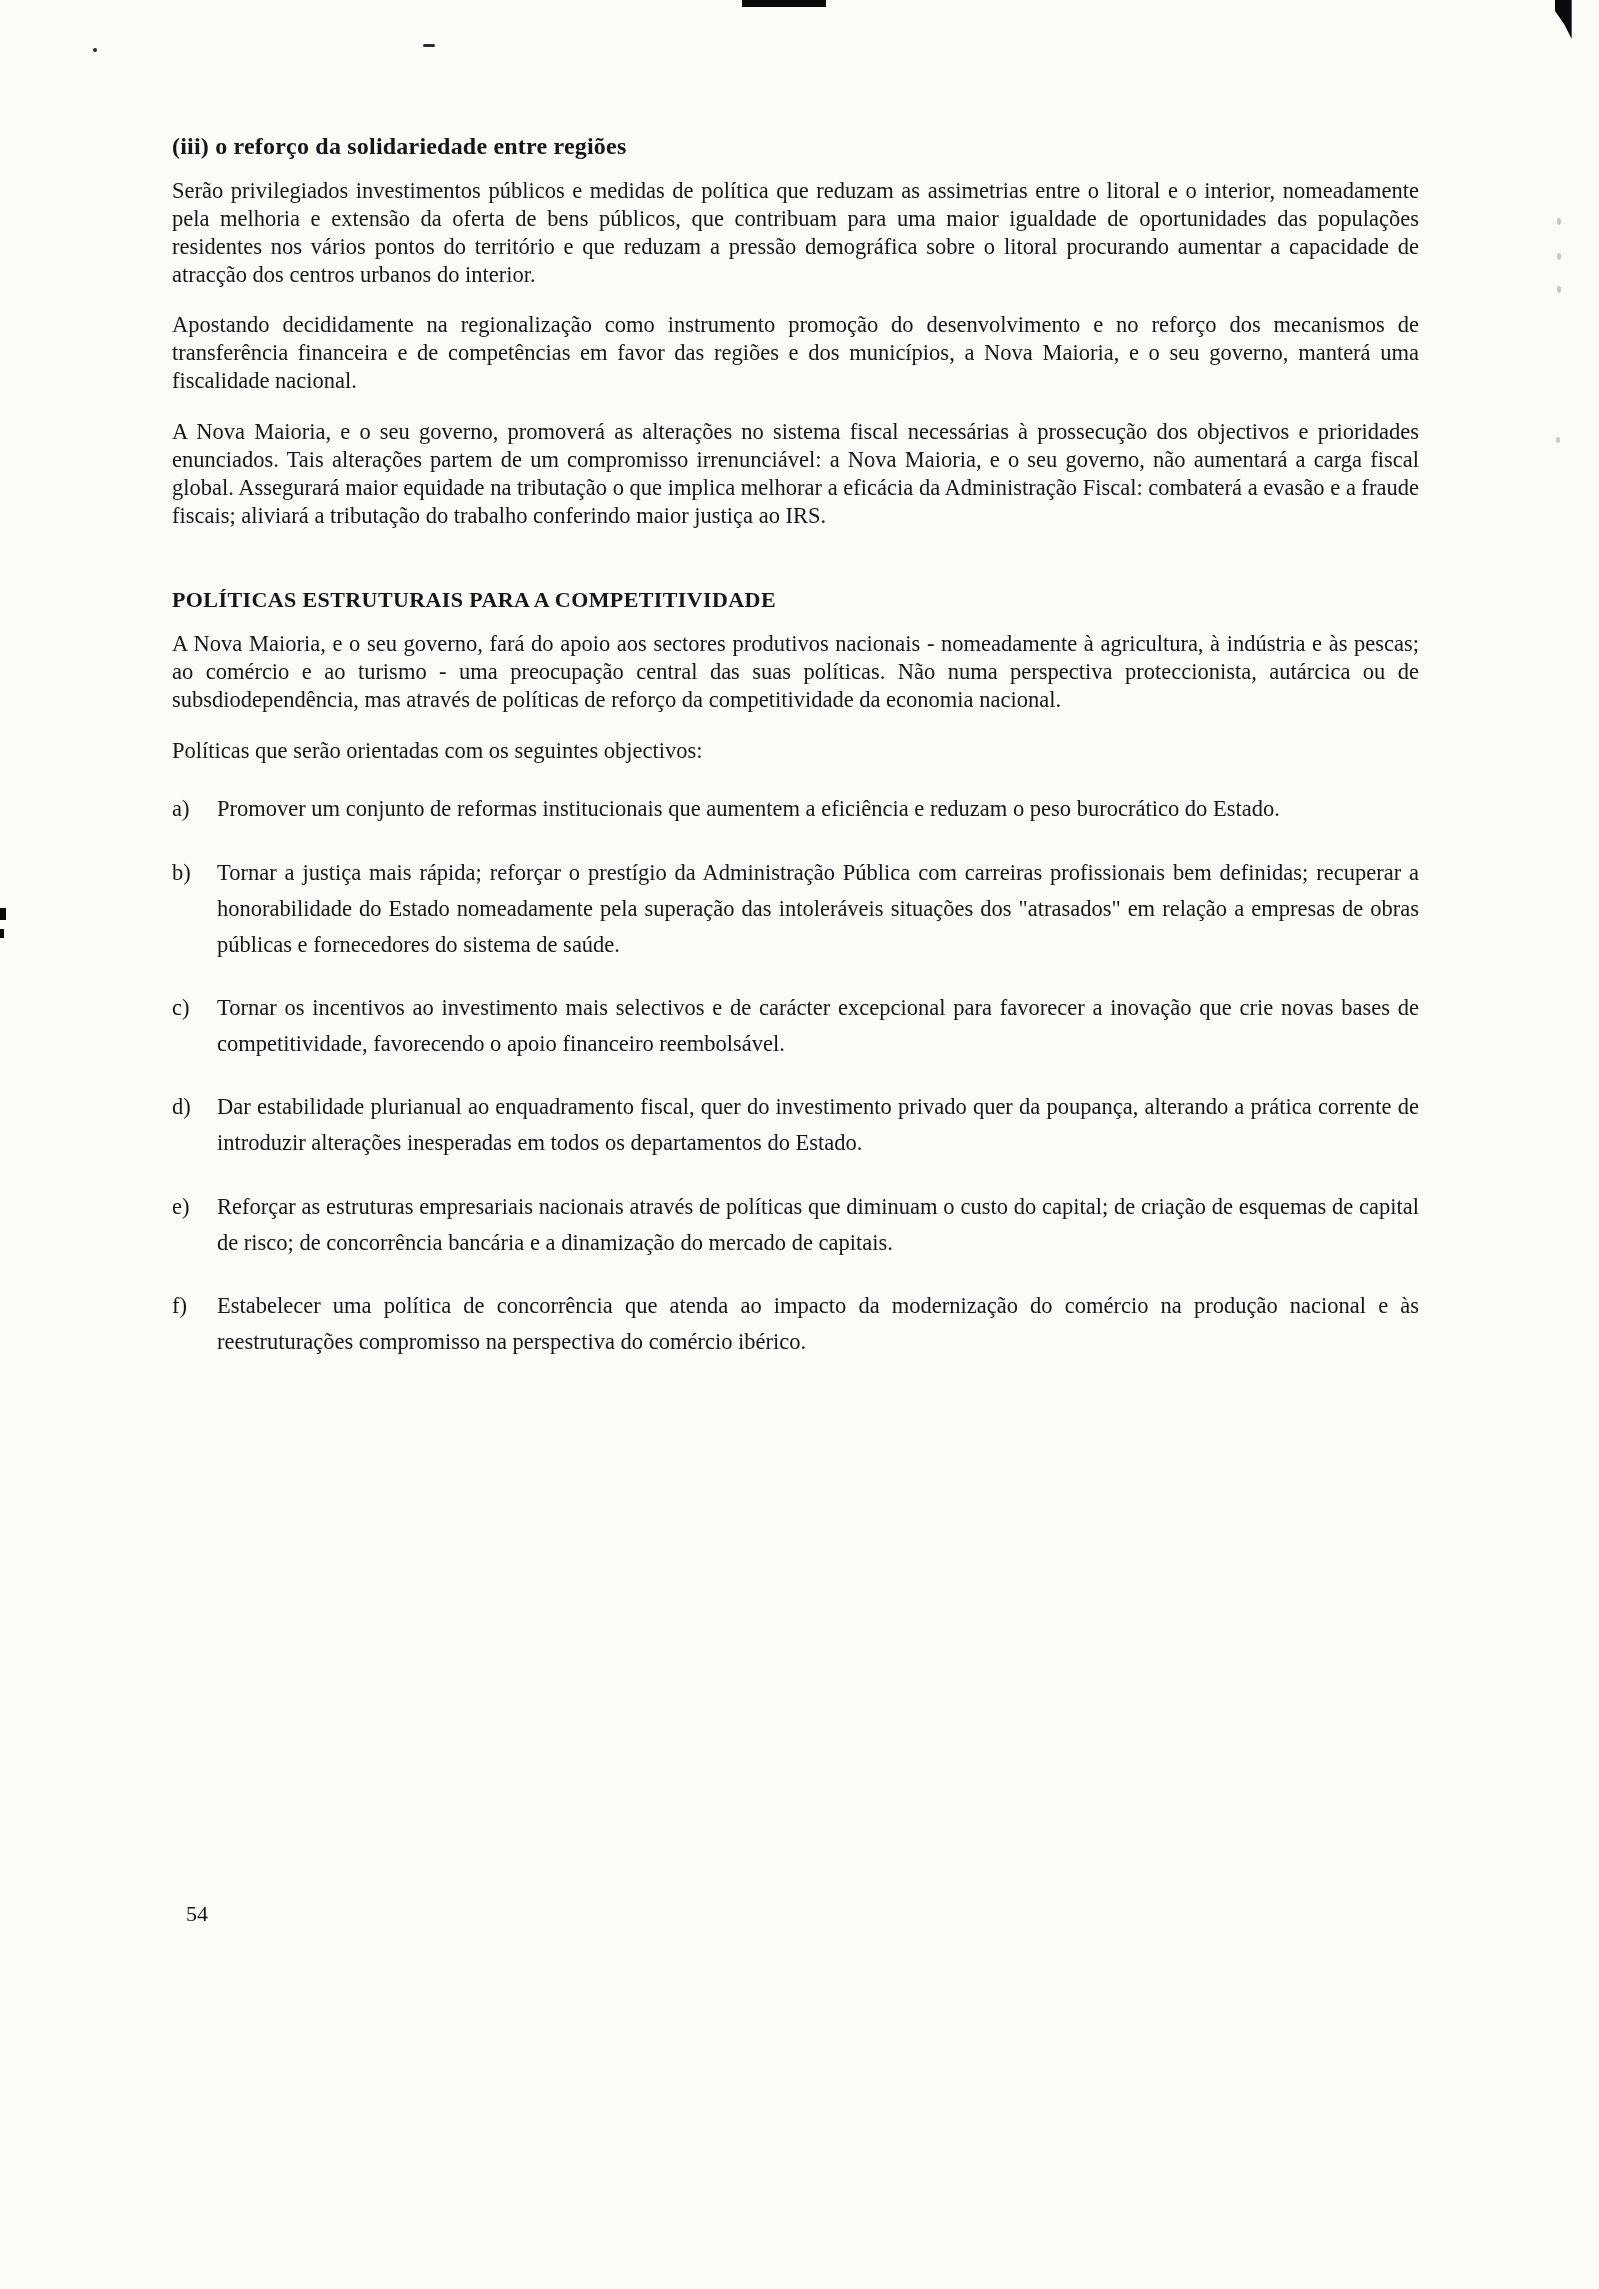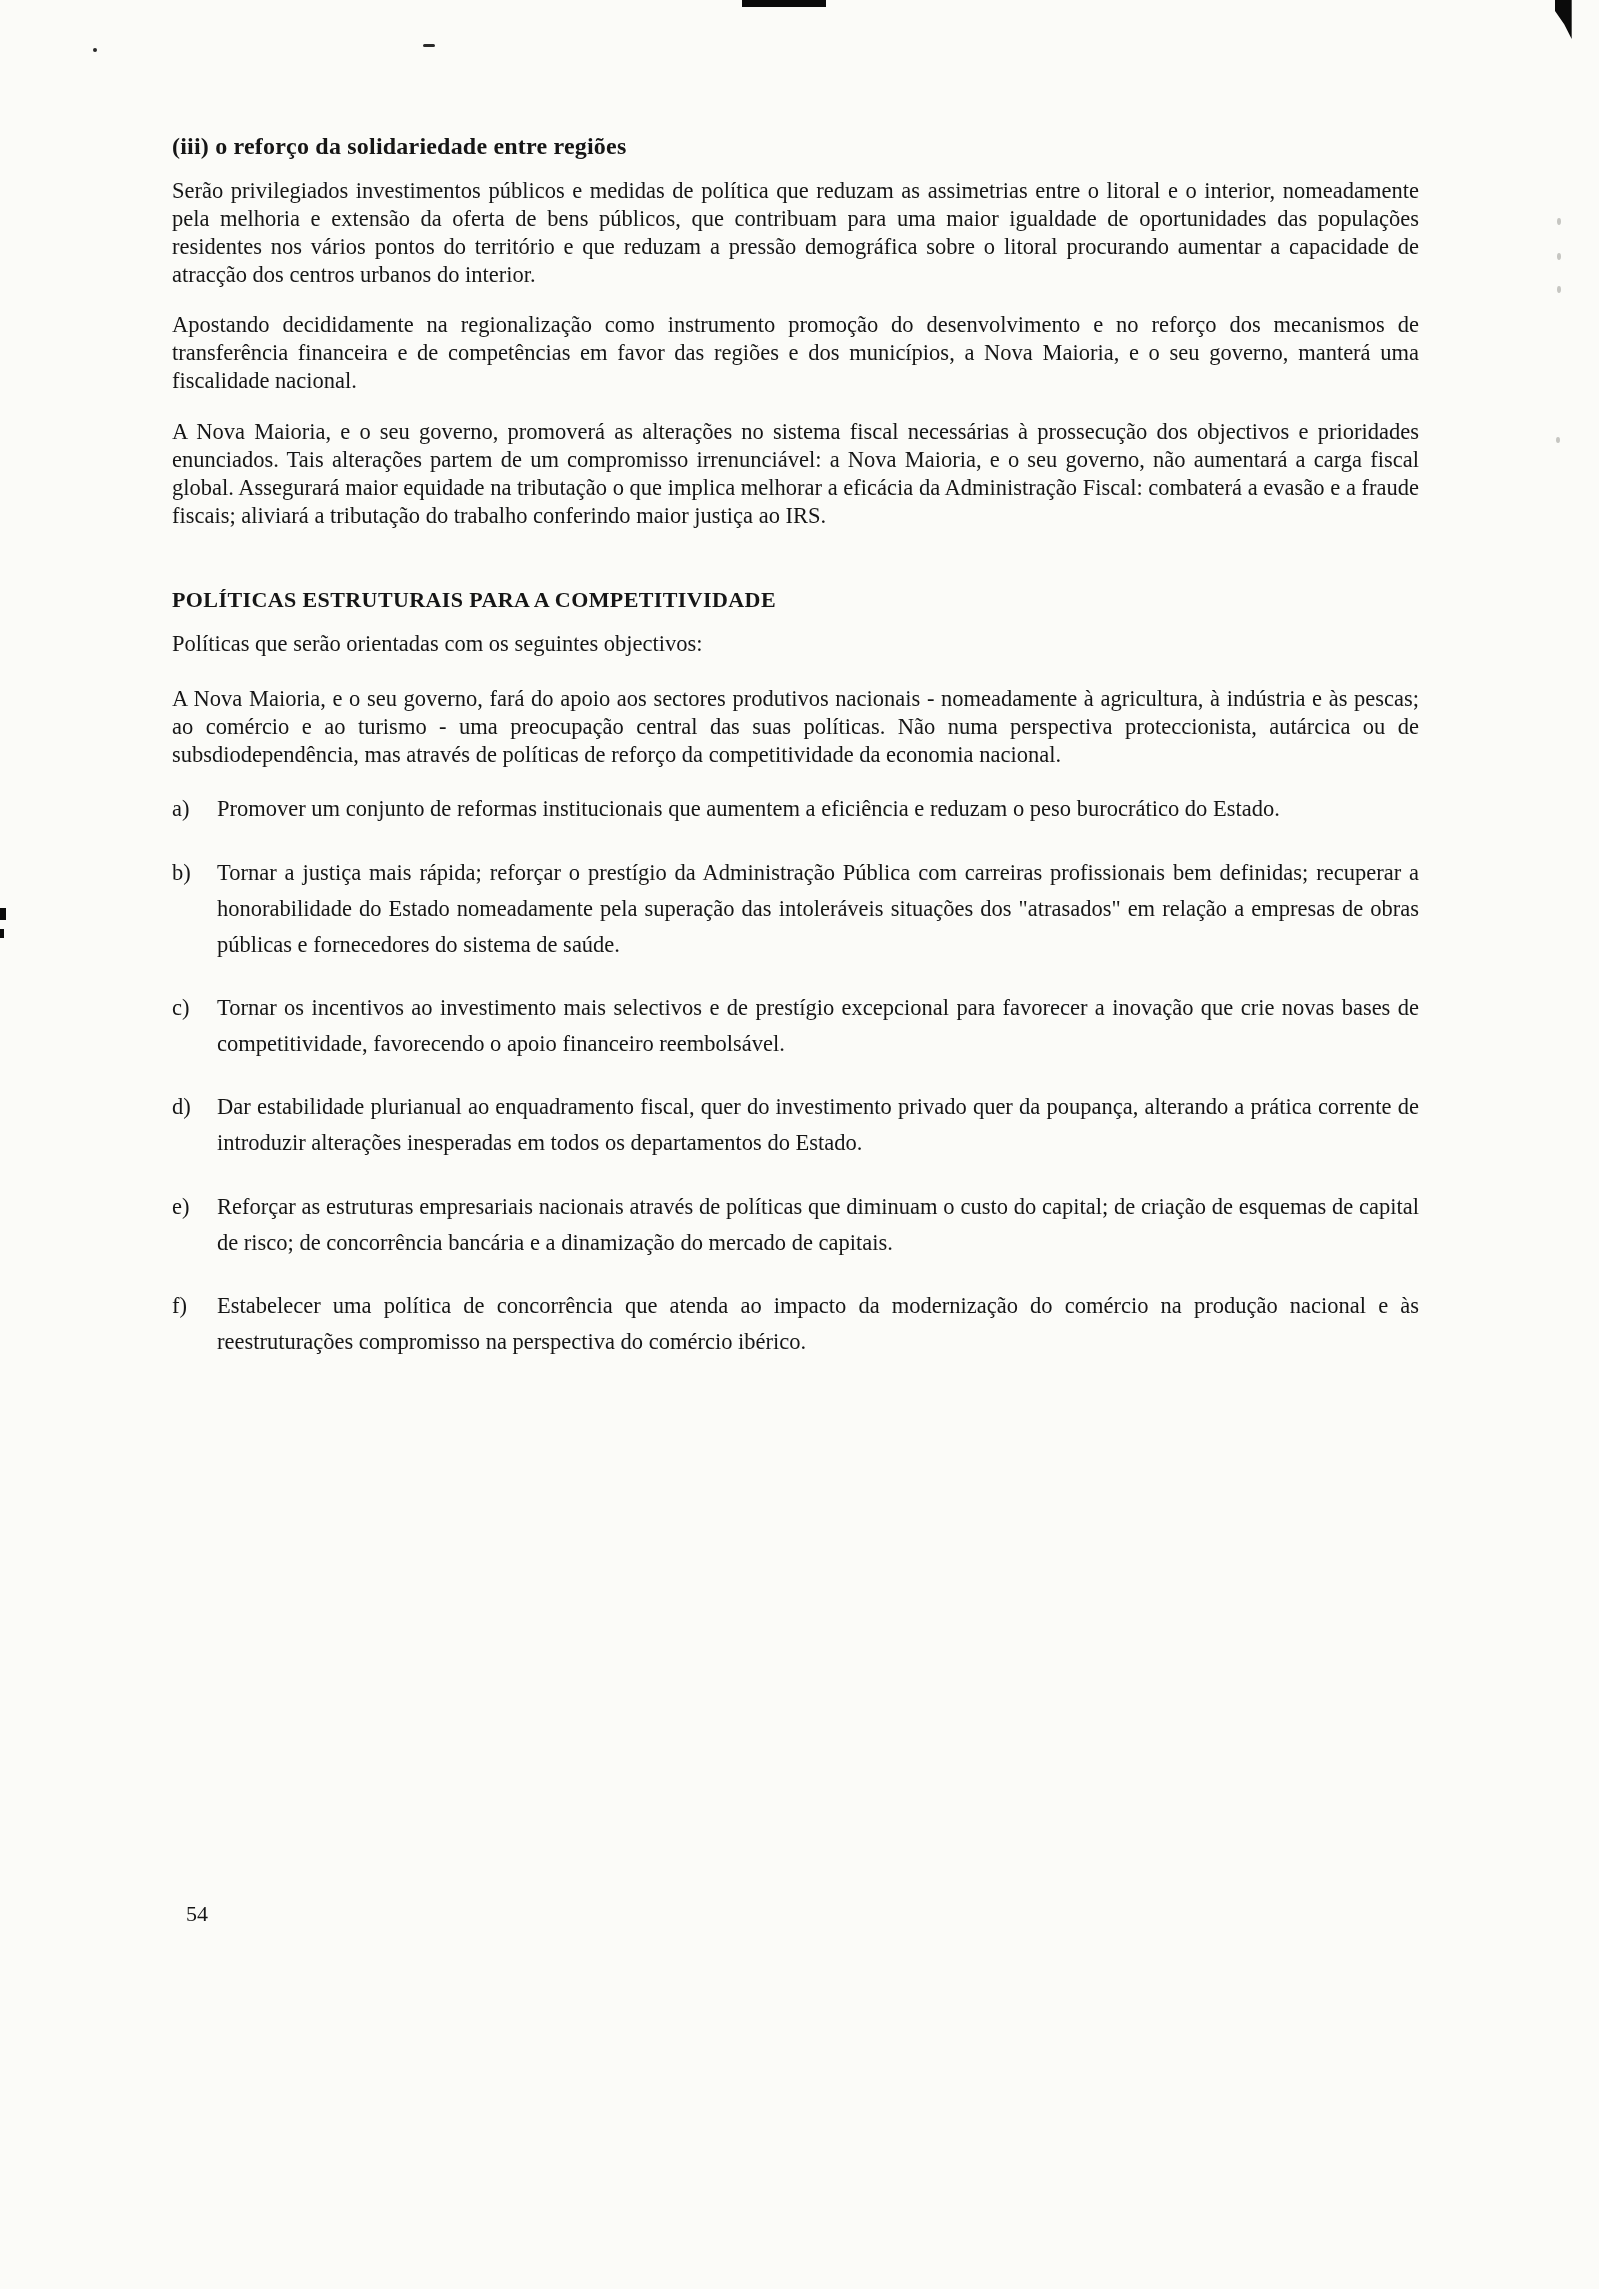--- a/index.html
+++ b/index.html
@@ -99,38 +99,38 @@
 
   <div class="content">
 
     <h3 class="subheading">(iii) o reforço da solidariedade entre regiões</h3>
     <p class="para">Serão privilegiados investimentos públicos e medidas de política que reduzam as assimetrias entre o litoral e o interior, nomeadamente pela melhoria e extensão da oferta de bens públicos, que contribuam para uma maior igualdade de oportunidades das populações residentes nos vários pontos do território e que reduzam a pressão demográfica sobre o litoral procurando aumentar a capacidade de atracção dos centros urbanos do interior.</p>
     <p class="para">Apostando decididamente na regionalização como instrumento promoção do desenvolvimento e no reforço dos mecanismos de transferência financeira e de competências em favor das regiões e dos municípios, a Nova Maioria, e o seu governo, manterá uma fiscalidade nacional.</p>
 
     <p class="para">A Nova Maioria, e o seu governo, promoverá as alterações no sistema fiscal necessárias à prossecução dos objectivos e prioridades enunciados. Tais alterações partem de um compromisso irrenunciável: a Nova Maioria, e o seu governo, não aumentará a carga fiscal global. Assegurará maior equidade na tributação o que implica melhorar a eficácia da Administração Fiscal: combaterá a evasão e a fraude fiscais; aliviará a tributação do trabalho conferindo maior justiça ao IRS.</p>
 
     <h2 class="main-heading">POLÍTICAS ESTRUTURAIS PARA A COMPETITIVIDADE</h2>
+    <p class="para">A Nova Maioria, e o seu governo, fará do apoio aos sectores produtivos nacionais - nomeadamente à agricultura, à indústria e às pescas; ao comércio e ao turismo - uma preocupação central das suas políticas. Não numa perspectiva proteccionista, autárcica ou de subsdiodependência, mas através de políticas de reforço da competitividade da economia nacional.</p>
     <p class="para intro">Políticas que serão orientadas com os seguintes objectivos:</p>
-    <p class="para">A Nova Maioria, e o seu governo, fará do apoio aos sectores produtivos nacionais - nomeadamente à agricultura, à indústria e às pescas; ao comércio e ao turismo - uma preocupação central das suas políticas. Não numa perspectiva proteccionista, autárcica ou de subsdiodependência, mas através de políticas de reforço da competitividade da economia nacional.</p>
 
     <div class="obj-list">
 
       <div class="obj-item">
         <span class="obj-label">a)</span>
         <div class="obj-text">Promover um conjunto de reformas institucionais que aumentem a eficiência e reduzam o peso burocrático do Estado.</div>
       </div>
 
       <div class="obj-item">
         <span class="obj-label">b)</span>
         <div class="obj-text">Tornar a justiça mais rápida; reforçar o prestígio da Administração Pública com carreiras profissionais bem definidas; recuperar a honorabilidade do Estado nomeadamente pela superação das intoleráveis situações dos "atrasados" em relação a empresas de obras públicas e fornecedores do sistema de saúde.</div>
       </div>
 
       <div class="obj-item">
         <span class="obj-label">c)</span>
-        <div class="obj-text">Tornar os incentivos ao investimento mais selectivos e de prestígio excepcional para favorecer a inovação que crie novas bases de competitividade, favorecendo o apoio financeiro reembolsável.</div>
+        <div class="obj-text">Tornar os incentivos ao investimento mais selectivos e de carácter excepcional para favorecer a inovação que crie novas bases de competitividade, favorecendo o apoio financeiro reembolsável.</div>
       </div>
 
       <div class="obj-item">
         <span class="obj-label">d)</span>
         <div class="obj-text">Dar estabilidade plurianual ao enquadramento fiscal, quer do investimento privado quer da poupança, alterando a prática corrente de introduzir alterações inesperadas em todos os departamentos do Estado.</div>
       </div>
 
       <div class="obj-item">
         <span class="obj-label">e)</span>
         <div class="obj-text">Reforçar as estruturas empresariais nacionais através de políticas que diminuam o custo do capital; de criação de esquemas de capital de risco; de concorrência bancária e a dinamização do mercado de capitais.</div>

